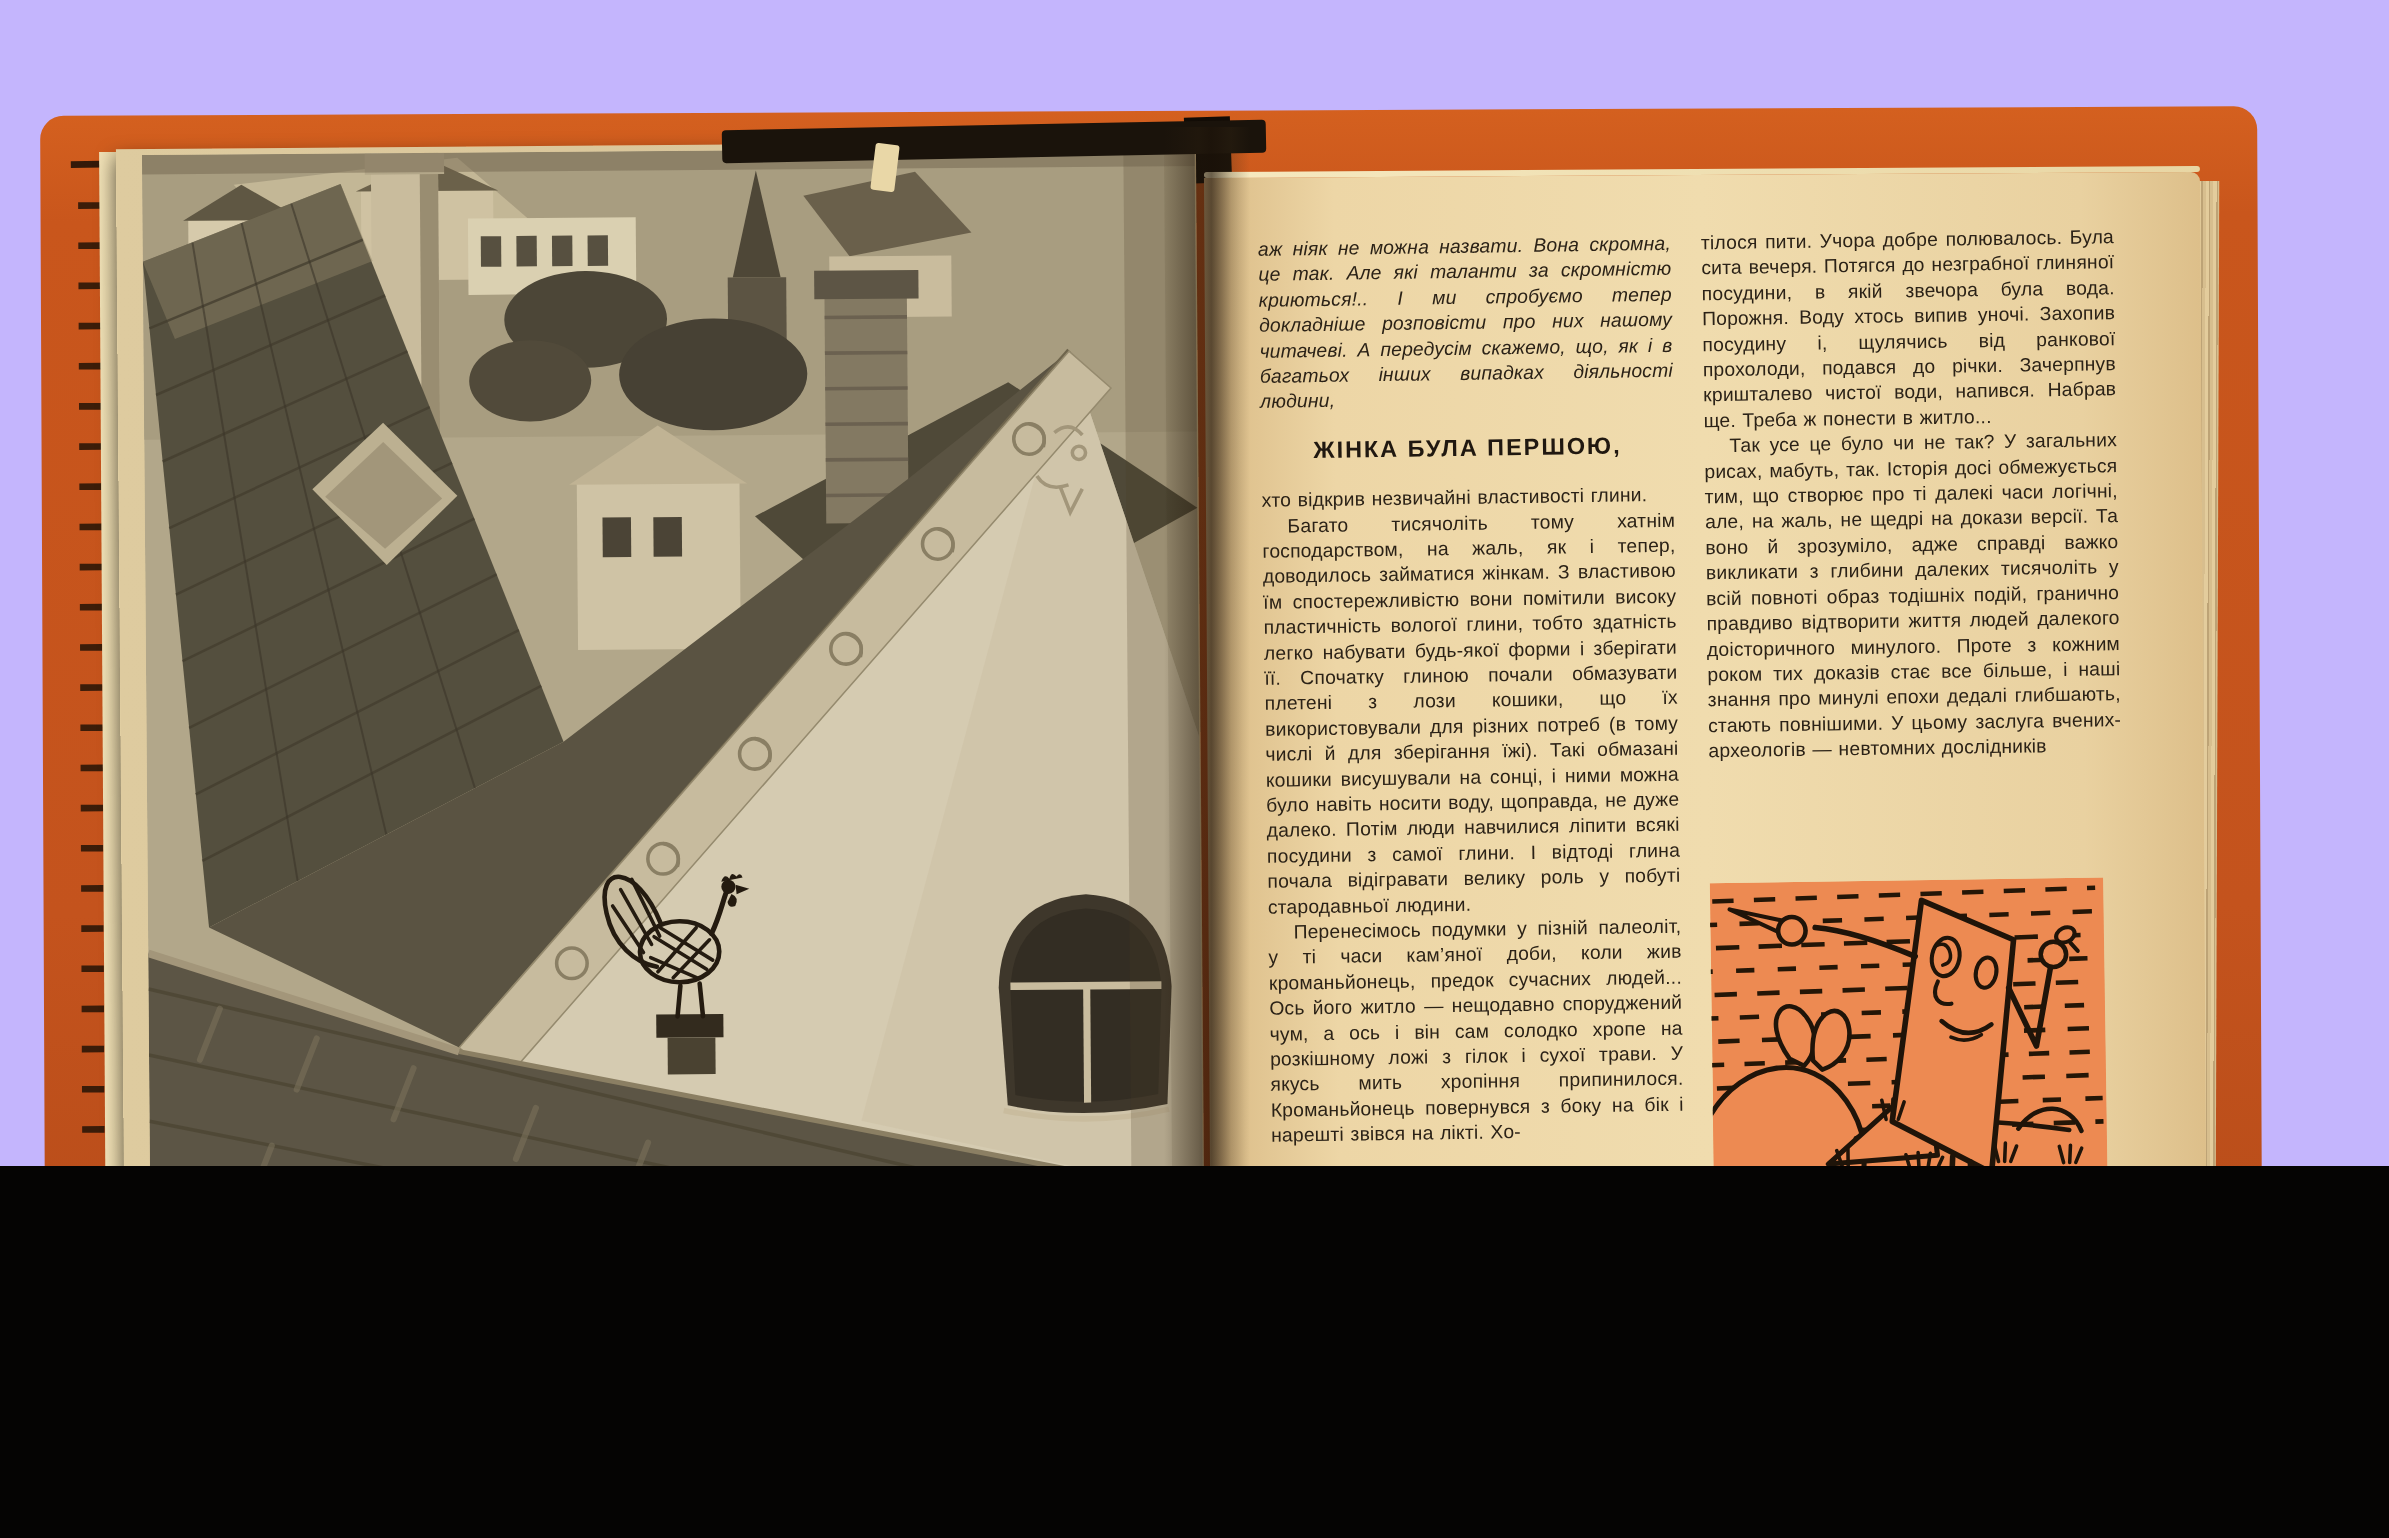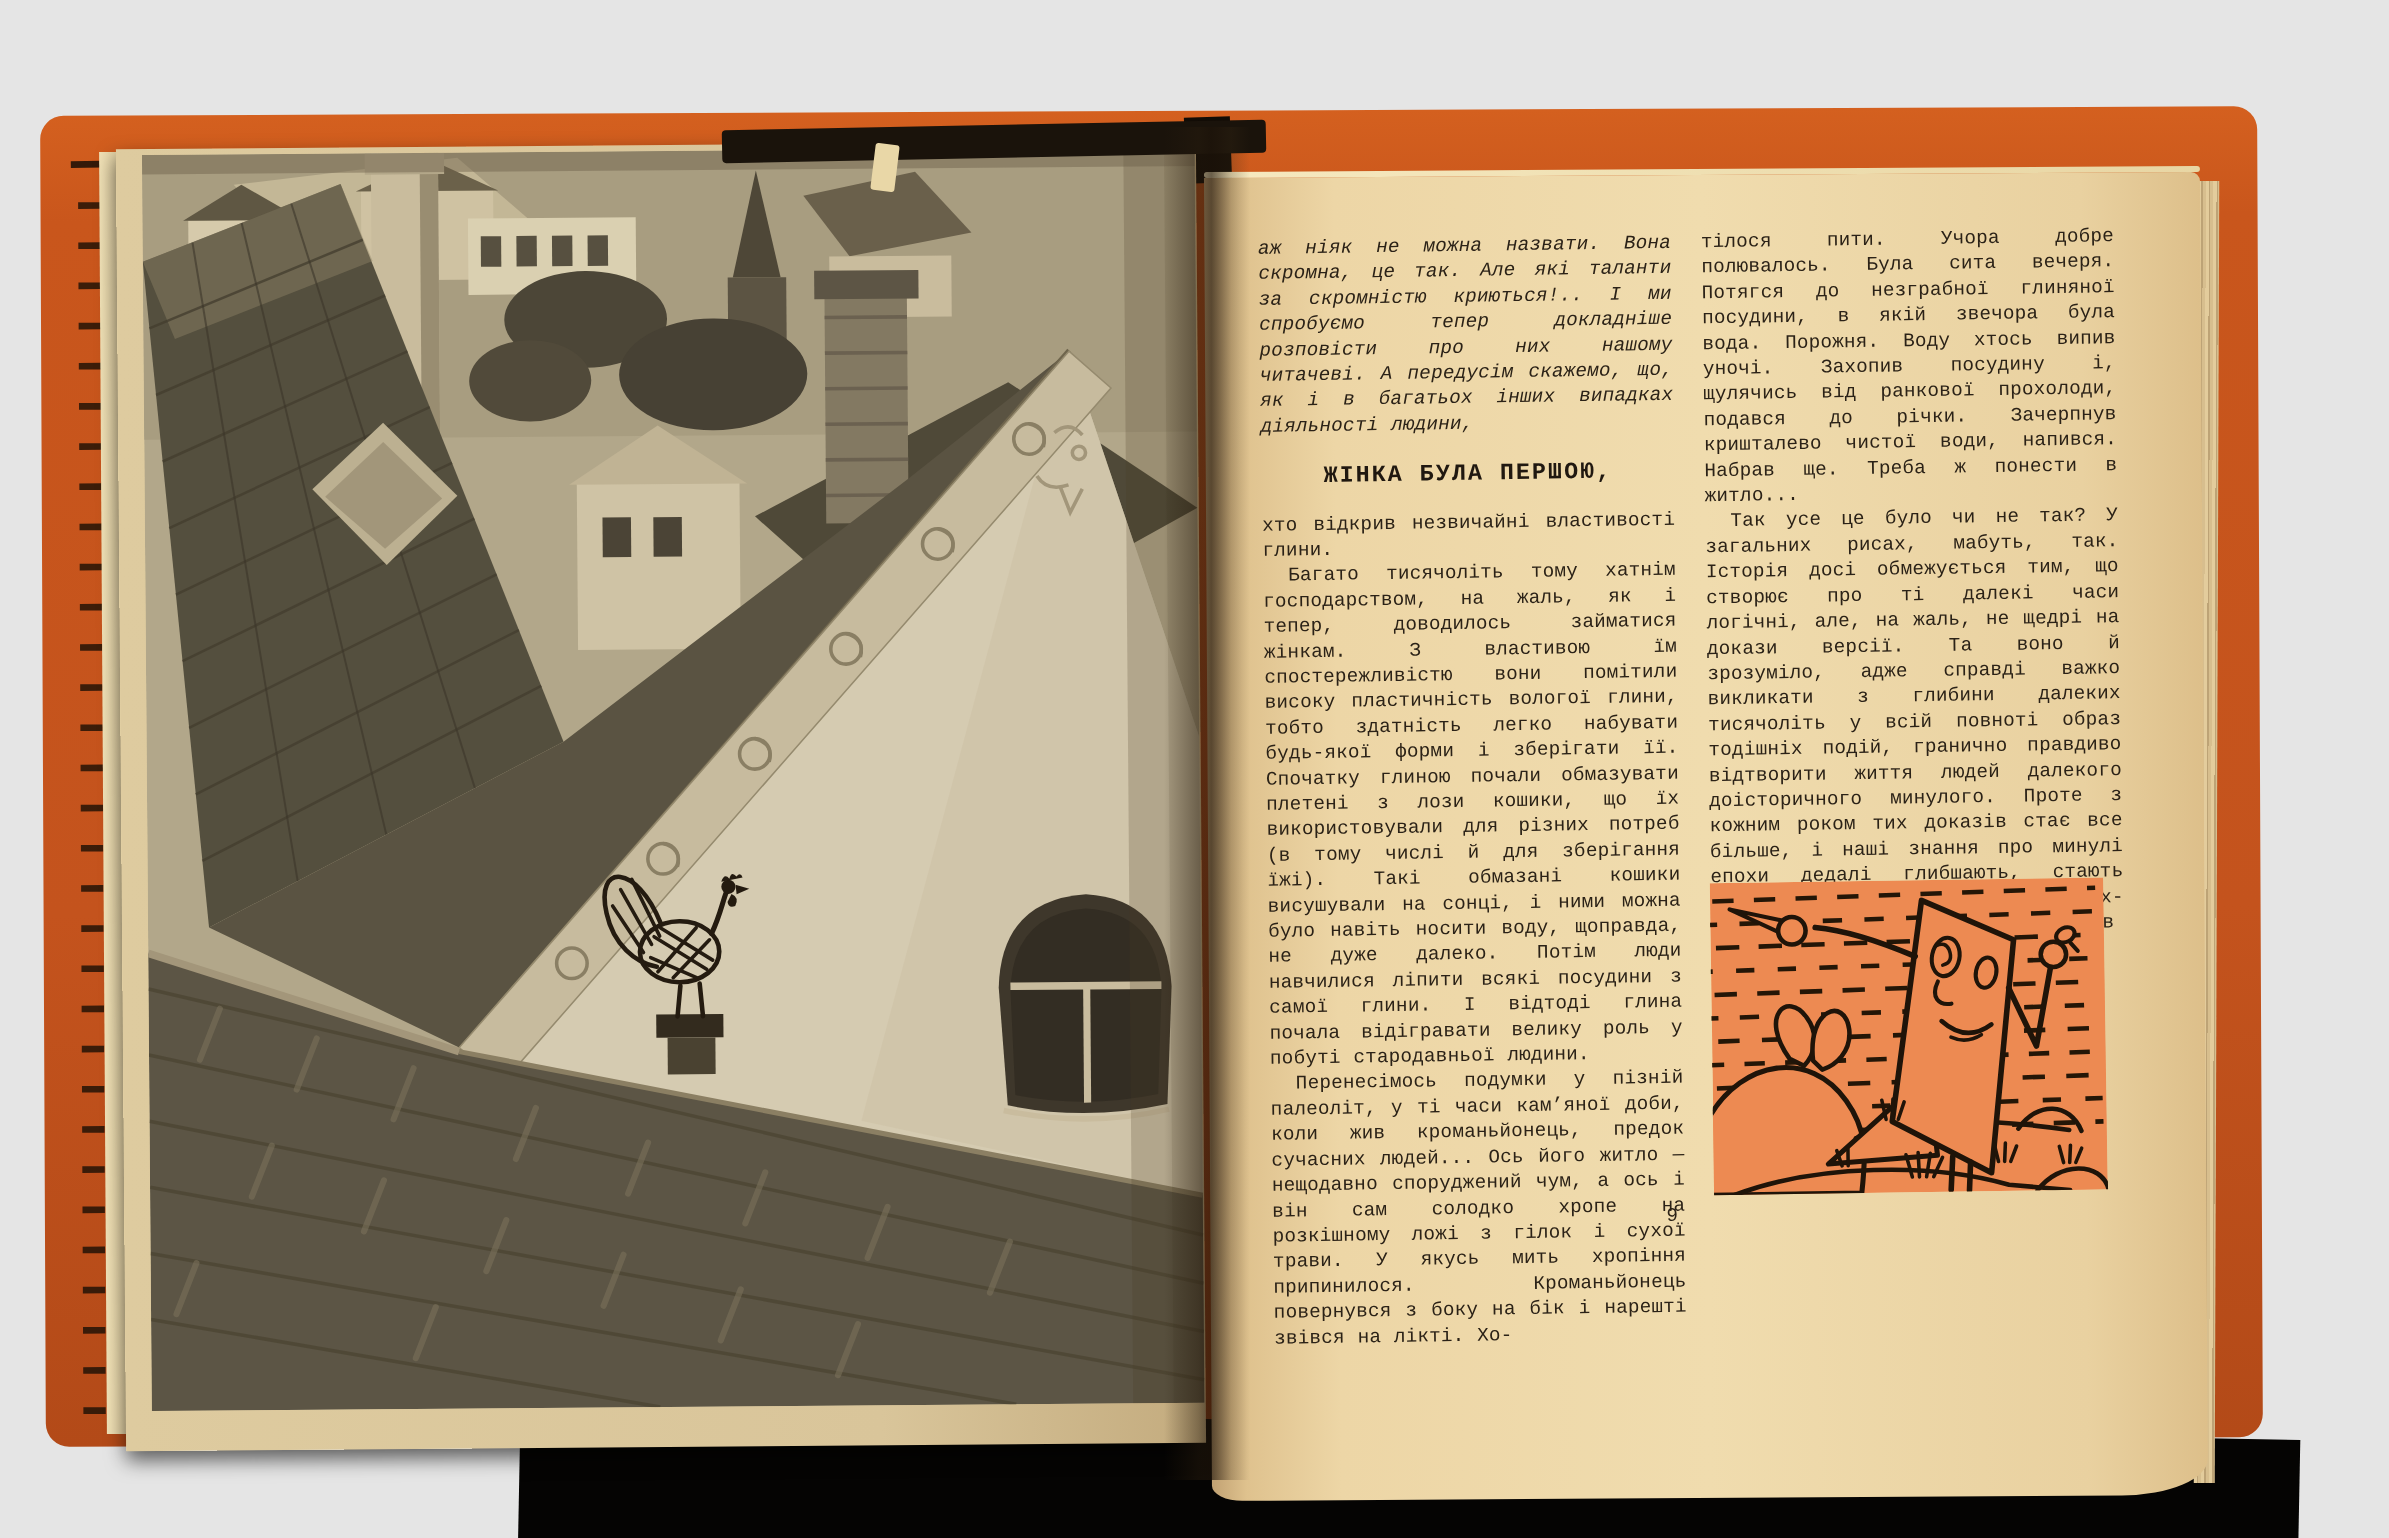--- a/index.html
+++ b/index.html
@@ -1,17 +1,17 @@
 <!DOCTYPE html>
 <html style="font-size:8.1px"><head>
 <meta charset="utf-8">
 <style>
   html,body{margin:0;padding:0;background:#050403;}
-  #stage{position:relative;width:2389px;height:1538px;background:#e5e5e5;overflow:hidden;
-         font-family:Liberation Mono, monospace;}
+  #stage{position:relative;width:2389px;height:1166px;background:#c4b5fd;overflow:hidden;
+         font-family:Liberation Sans, sans-serif;}
   
   .cover{position:absolute;left:43px;top:111px;width:2217px;height:1331px;border-radius:23.4px;
          background:linear-gradient(180deg,#d4601f 0%,#c9561c 8%,#c4531d 60%,#b34a18 100%);z-index:1;
          transform:rotate(-0.25deg);}
   .cover-decor{position:absolute;left:43px;top:111px;width:2217px;height:1331px;z-index:2;transform:rotate(-0.25deg);}
   .cover-shadow{position:absolute;left:519px;top:1423px;width:1780px;height:153px;background:#050403;
          transform:rotate(1.1deg);z-index:2;}
   .top-dark-strip{position:absolute;left:722px;top:125px;width:544px;height:33px;background:#1a130b;
          transform:rotate(-1.1deg);z-index:6;border-radius:4.1px;}
   .cover-tab{position:absolute;left:873px;top:144px;width:24.4px;height:47px;background:#e9d7a7;

